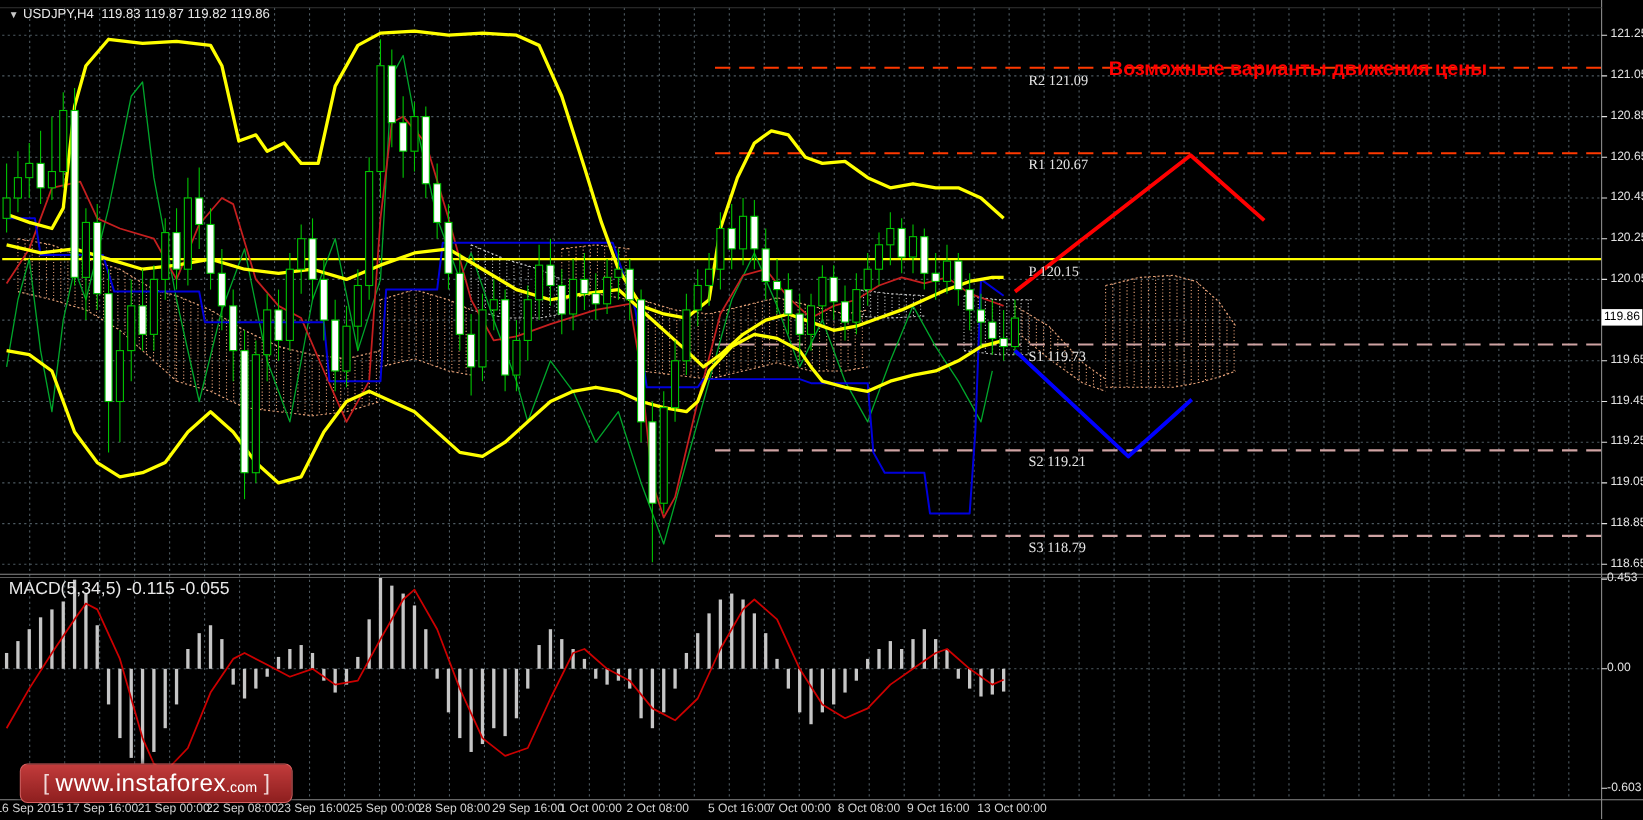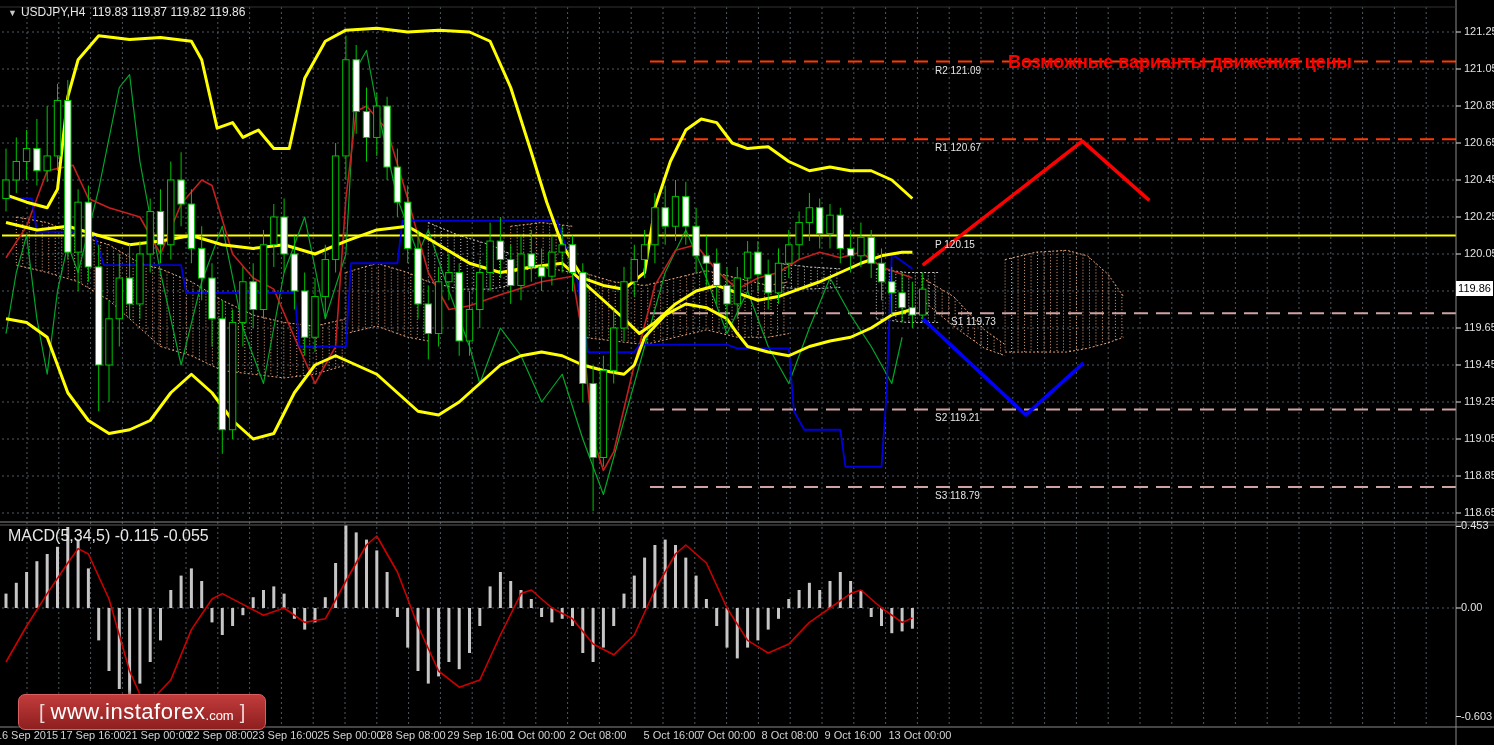--- a/index.html
+++ b/index.html
@@ -4,21 +4,21 @@
 <style>
   html,body{margin:0;padding:0;background:#000;}
   #app{position:relative;width:1494px;height:745px;background:#000;overflow:hidden;
        font-family:"Liberation Sans",sans-serif;}
   svg{position:absolute;left:0;top:0;}
   .ovl{position:absolute;white-space:nowrap;}
   .title{left:8px;top:5px;color:#E8E8E8;font-size:12px;}
   .title .tri{color:#C8C8C8;font-size:9px;margin-right:4px;}
   .ann{color:#FF0000;font-size:18px;font-weight:bold;text-align:center;width:480px;left:940px;margin-top:44px;}
   .ann1{top:8px;} .ann2{top:32px;}
-  .pivlab{color:#E6E6E6;font-size:10px;font-family:Liberation Sans, sans-serif;
+  .pivlab{color:#E6E6E6;font-size:13px;font-family:Liberation Serif, serif;
           text-shadow:1px 1px 0 #000;}
   .axlab{color:#E2E2E2;font-size:11px;left:1461px;}
   .mlab{color:#E2E2E2;font-size:11px;left:1459px;}
   .datelab{color:#D2D2D2;font-size:11px;top:729px;transform:translateX(-50%);}
   .macdtitle{left:8px;top:527px;color:#E8E8E8;font-size:16px;}
   .pricebox{left:1456px;top:281px;width:37px;height:15px;background:#FFFFFF;color:#000;
             font-size:11px;text-align:center;line-height:15px;}
   .logo{left:18px;top:694px;height:34px;padding:0 14px;border-radius:7px;
         background:linear-gradient(#C23B3B,#8E1F1F);border:1px solid #D86060;
         box-shadow:0 0 6px rgba(0,0,0,.6);display:flex;align-items:center;color:#fff;}
@@ -644,17 +644,17 @@
       <div class="ovl datelab" style="left: 537px; top: 729px;">1 Oct 00:00</div>
       <div class="ovl datelab" style="left: 598px; top: 729px;">2 Oct 08:00</div>
       <div class="ovl datelab" style="left: 662px; top: 729px; padding-left: 20px;">5 Oct 16:00</div>
       <div class="ovl datelab" style="left: 727px; top: 729px;">7 Oct 00:00</div>
       <div class="ovl datelab" style="left: 790px; top: 729px;">8 Oct 08:00</div>
       <div class="ovl datelab" style="left: 853px; top: 729px;">9 Oct 16:00</div>
       <div class="ovl datelab" style="left: 920px; top: 729px;">13 Oct 00:00</div>
       <div class="ovl pivlab" style="left: 935px; top: 64.6px;">R2 121.09</div>
       <div class="ovl pivlab" style="left: 935px; top: 142.3px;">R1 120.67</div>
       <div class="ovl pivlab" style="left: 935px; top: 238.5px;">P 120.15</div>
-      <div class="ovl pivlab" style="left: 935px; top: 316.2px; margin-left: 16px;">S1 119.73</div>
+      <div class="ovl pivlab" style="left: 935px; top: 316.2px;">S1 119.73</div>
       <div class="ovl pivlab" style="left: 935px; top: 412.4px;">S2 119.21</div>
       <div class="ovl pivlab" style="left: 935px; top: 490.1px;">S3 118.79</div>
     </div>
 </div>
 
 </body></html>

